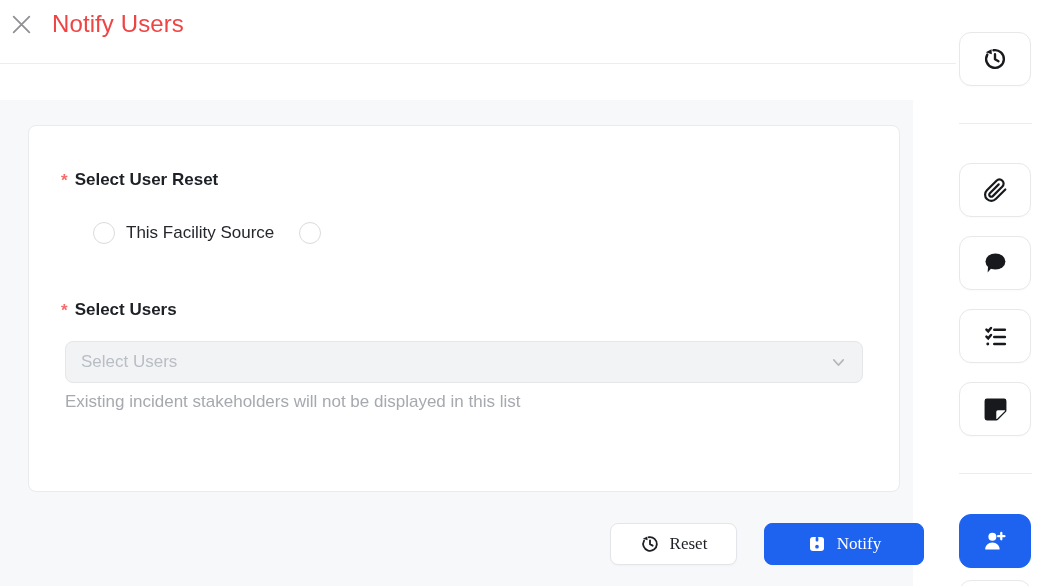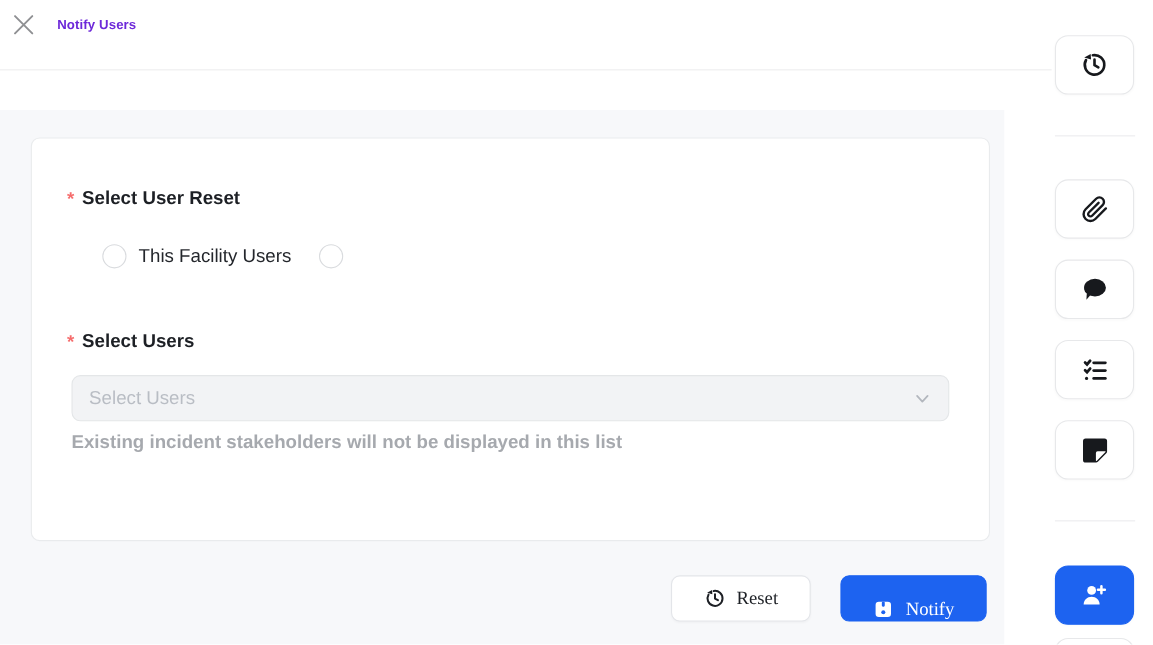--- a/index.html
+++ b/index.html
@@ -20,21 +20,21 @@
     font-family:"Liberation Sans", sans-serif;
     color:var(--ink);
   }
   
   .header{
     position:absolute;top:0;left:0;width:956px;height:64px;
     border-bottom:1px solid #ededee;
   }
   .header-row{display:flex;align-items:center;gap:19px;padding:10px 0 0 9px;}
   .close-btn{width:24px;height:24px;display:flex;align-items:center;justify-content:center;cursor:pointer;}
-  .page-title{font-size:12px;font-weight:700;letter-spacing:.1px;color:#6d28d9;}
+  .page-title{font-size:24px;font-weight:400;letter-spacing:.1px;color:#ef4444;}
   
   .content{
     position:absolute;top:100px;left:0;width:913px;height:486px;
     background:var(--content-bg);
   }
   
   .card{
     position:absolute;top:125px;left:28px;width:872px;height:367px;
     background:#fff;border:1px solid var(--line);border-radius:8px;
   }
@@ -54,36 +54,35 @@
   .radio-text{font-size:17px;color:#24272c;}
   .select-box{
     position:absolute;left:36px;top:215px;width:798px;height:42px;
     background:var(--field-bg);border:1px solid #e4e6e8;border-radius:8px;
     display:flex;align-items:center;justify-content:space-between;
     padding:0 15px;cursor:not-allowed;
   }
   .select-placeholder{font-size:17px;color:var(--placeholder);}
   .helper-text{
     position:absolute;left:36px;top:266px;
-    font-size:17px;font-weight:700;color:var(--muted);
+    font-size:17px;font-weight:400;color:var(--muted);
   }
   
   .btn{
     position:absolute;top:523px;height:42px;border-radius:8px;
     display:flex;align-items:center;justify-content:center;gap:10px;
     font-size:17px;cursor:pointer;font-family:Liberation Serif, serif;
   }
   .btn-reset{
     left:610px;width:127px;background:#fff;border:1px solid #e3e5e9;
     color:#1d2025;box-shadow:0 1px 2px rgba(0,0,0,.03);
   }
   .btn-notify{
-    left:764px;width:133px;background:var(--accent);border:1px solid var(--accent);
+    left:764px;width:160px;background:var(--accent);border:1px solid var(--accent);
     color:#fff;
-    align-items:flex-end;
   }
   
   .side-btn{
     position:absolute;left:959px;width:72px;height:54px;
     background:#fff;border:1px solid #e7e8ea;border-radius:12px;
     display:flex;align-items:center;justify-content:center;
     color:#17191d;cursor:pointer;box-shadow:0 1px 2px rgba(0,0,0,.02);
   }
   .side-btn.primary{background:var(--accent);border-color:var(--accent);color:#fff;}
   .sb-history{top:32px;}
@@ -119,21 +118,21 @@
 <div class="card">
 
   <div class="field-label label-source">
     <span class="req">*</span>
     <span>Select User Reset</span>
   </div>
 
   <div class="radio-row">
     <label class="radio-opt">
       <span class="radio-circle"></span>
-      <span class="radio-text">This Facility Users</span>
+      <span class="radio-text">This Facility Source</span>
     </label>
     <label class="radio-opt">
       <span class="radio-circle"></span>
     </label>
   </div>
 
   <div class="field-label label-users">
     <span class="req">*</span>
     <span>Select Users</span>
   </div>

